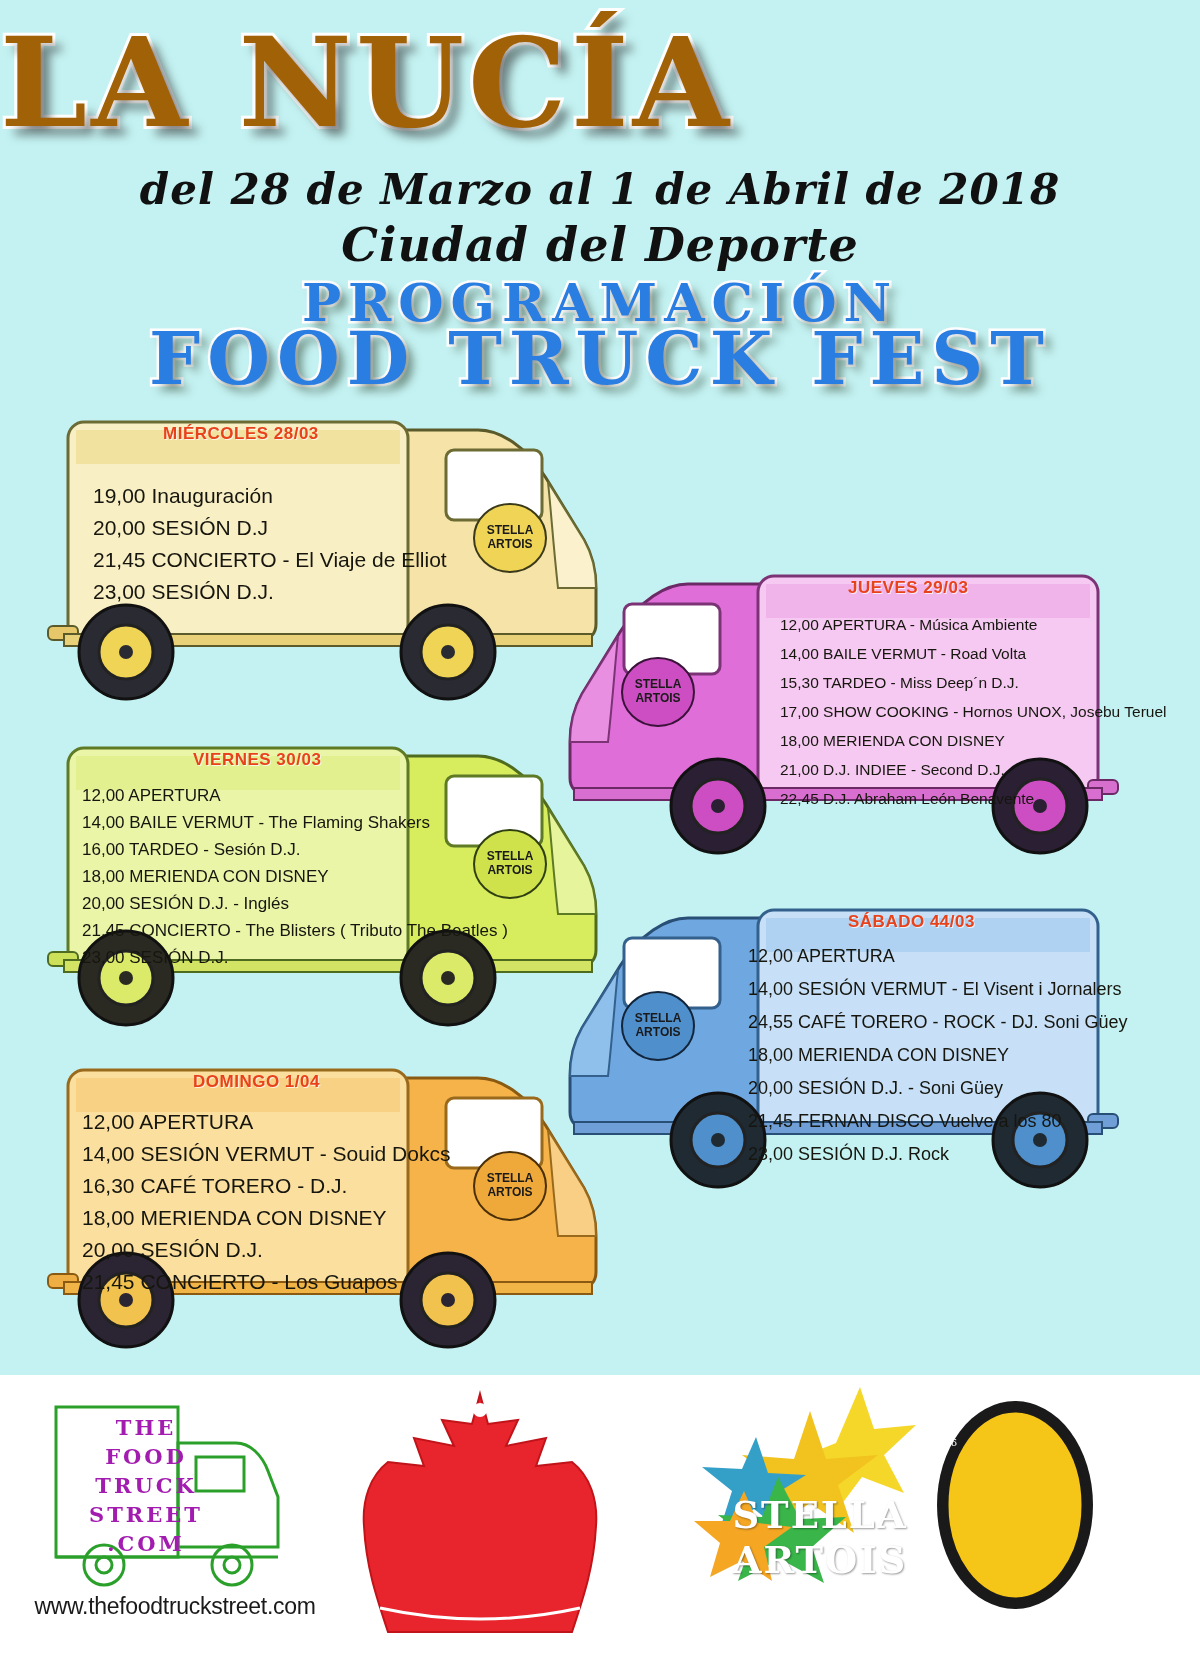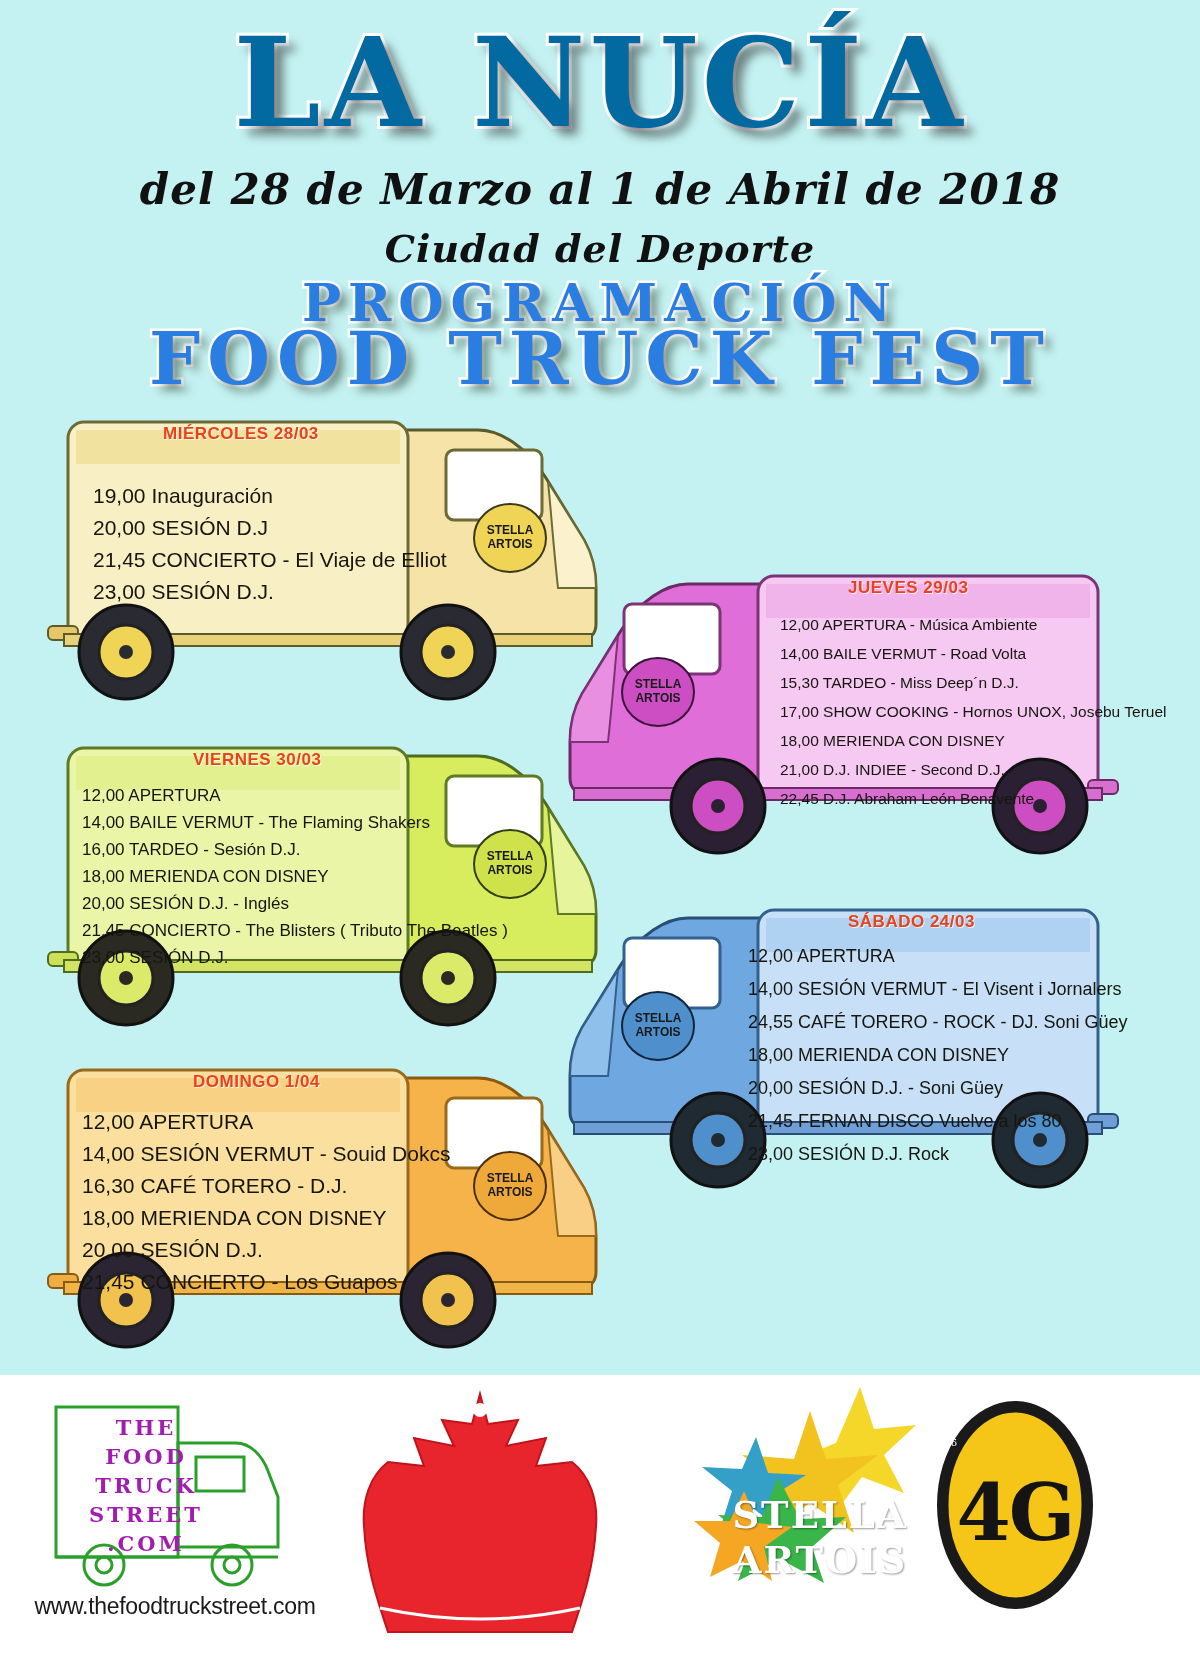--- a/index.html
+++ b/index.html
@@ -9,41 +9,41 @@
     font-family:"Liberation Sans", sans-serif;
     overflow:hidden;
     position:relative;
   }
   .poster{position:relative;width:1200px;height:1656px;background:#c4f2f2;}
 
   
   .header{position:relative;width:1200px;height:400px;}
 
   .title-main{
-    position:absolute;top:18px;left:0;width:1200px;text-align:center;
+    position:absolute;top:18px;left:0;width:1200px;
     font-family:"DejaVu Serif", serif;
     font-weight:bold;
     font-size:124px;
     letter-spacing:4px;
-    color:#0369a1;
+    color:#a16207;
     -webkit-text-stroke:6px #ffffff;
     paint-order:stroke fill;
     text-shadow:9px 9px 10px rgba(40,40,40,.55);
     line-height:1.05;
     white-space:nowrap;
   }
   .title-sub1,.title-sub2{
     position:absolute;left:0;width:1200px;text-align:center;
     font-family:"DejaVu Serif", serif;
     font-style:italic;font-weight:bold;
     color:#111;
     white-space:nowrap;
   }
   .title-sub1{top:165px;font-size:42px;letter-spacing:1px;}
-  .title-sub2{top:226px;font-size:38px;letter-spacing:1px;}
+  .title-sub2{top:218px;font-size:46px;letter-spacing:1px;}
 
   .title-prog,.title-fest{
     position:absolute;left:0;width:1200px;text-align:center;
     font-family:"DejaVu Serif", serif;
     font-weight:bold;
     color:#2a7de1;
     -webkit-text-stroke:5px #ffffff;
     paint-order:stroke fill;
     text-shadow:7px 7px 8px rgba(40,60,40,.5);
     white-space:nowrap;
@@ -243,21 +243,21 @@
         <rect x="540" y="214" width="30" height="14" rx="5" fill="#6f9fd6" stroke="#2a4f77" stroke-width="2"></rect>
         <rect x="26" y="222" width="528" height="12" fill="#6f9fd6" stroke="#2a4f77" stroke-width="2"></rect>
         <circle cx="170" cy="240" r="47" fill="#1f2a33" stroke="#111" stroke-width="3"></circle>
         <circle cx="170" cy="240" r="27" fill="#4e8fcc" stroke="#222" stroke-width="3"></circle>
         <circle cx="170" cy="240" r="7" fill="#1f2a33"></circle>
         <circle cx="492" cy="240" r="47" fill="#1f2a33" stroke="#111" stroke-width="3"></circle>
         <circle cx="492" cy="240" r="27" fill="#4e8fcc" stroke="#222" stroke-width="3"></circle>
         <circle cx="492" cy="240" r="7" fill="#1f2a33"></circle>
       </g>
     </svg>
-    <div class="daytitle" style="left:300px;top:12px;">SÁBADO 24/03</div>
+    <div class="daytitle" style="left:300px;top:12px;">SÁBADO 44/03</div>
     <ul class="sched s-sab" style="left:200px;top:40px;">
       <li>12,00 APERTURA</li>
       <li>14,00 SESIÓN VERMUT - El Visent i Jornalers</li>
       <li>24,55 CAFÉ TORERO - ROCK - DJ. Soni Güey</li>
       <li>18,00 MERIENDA CON DISNEY</li>
       <li>20,00 SESIÓN D.J. - Soni Güey</li>
       <li>21,45 FERNAN DISCO Vuelve a los 80</li>
       <li>23,00 SESIÓN D.J. Rock</li>
     </ul>
   </div>
@@ -347,19 +347,18 @@
       </div>
 
       <div class="logo" style="left:935px;top:0px;width:200px;height:281px;">
         <svg width="200" height="250" viewBox="0 0 200 250" style="position:absolute;left:0;top:18px;">
           <ellipse cx="80" cy="112" rx="78" ry="104" fill="#1a1a1a"></ellipse>
           <ellipse cx="80" cy="112" rx="68" ry="94" fill="#f5c518" stroke="#1a1a1a" stroke-width="3"></ellipse>
           <g stroke="#1a1a1a" stroke-width="7" stroke-dasharray="9 9" fill="none">
             <ellipse cx="80" cy="112" rx="73" ry="99"></ellipse>
           </g>
         </svg>
-        <div class="g4-text" style="left:0;top:92px;width:160px;">4G</div>
       </div>
 
     </div>
   </div>
 
 </div>
 
 </body></html>

